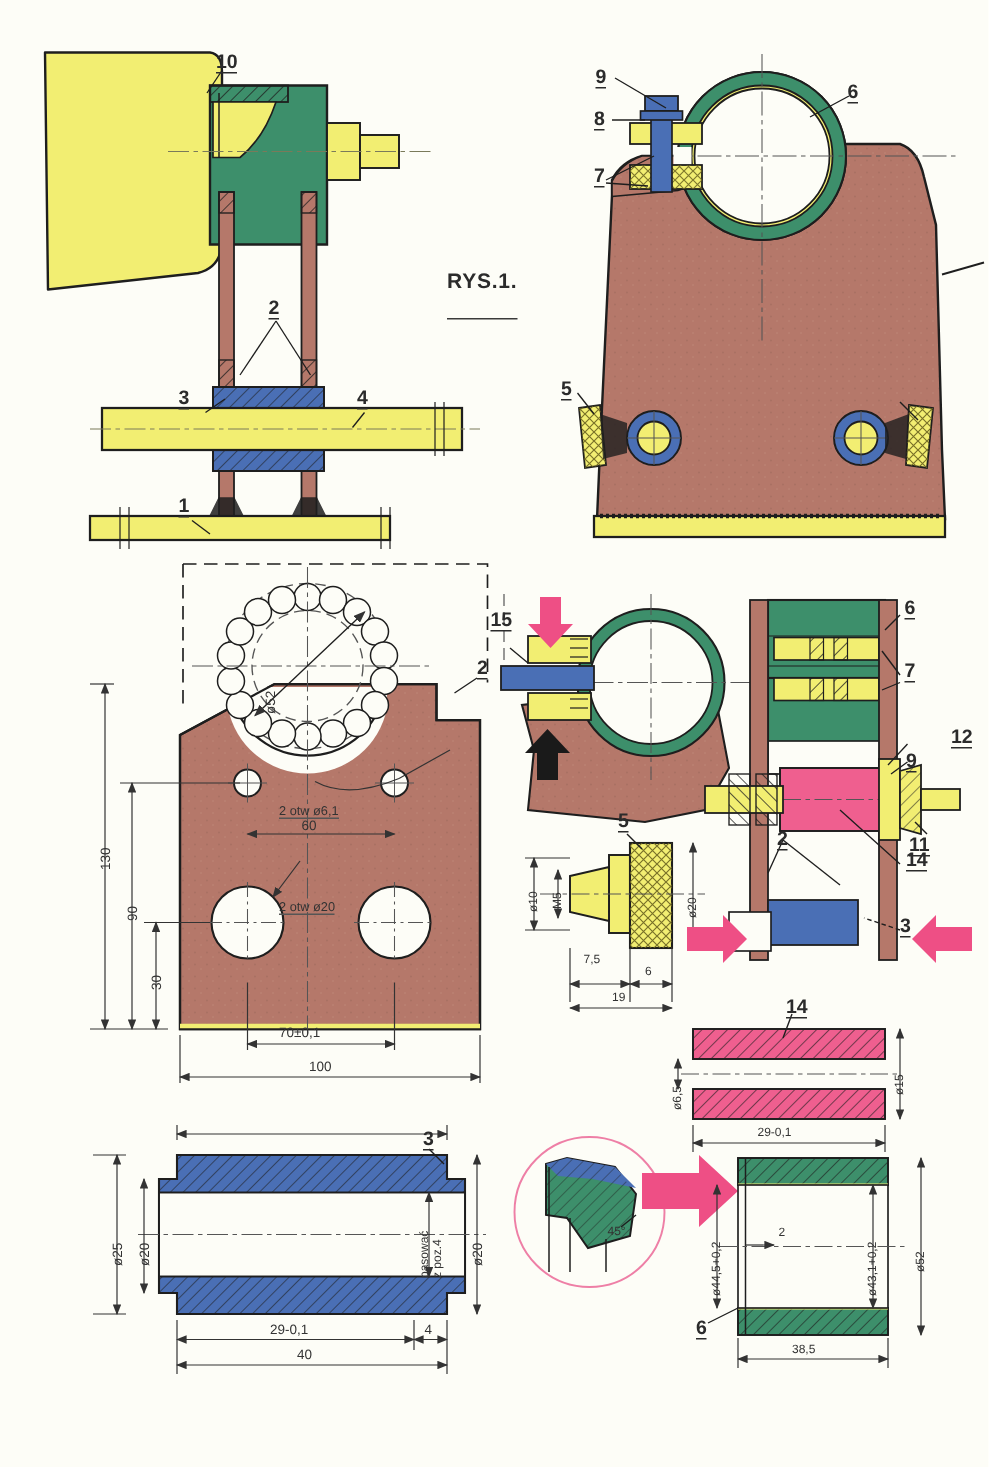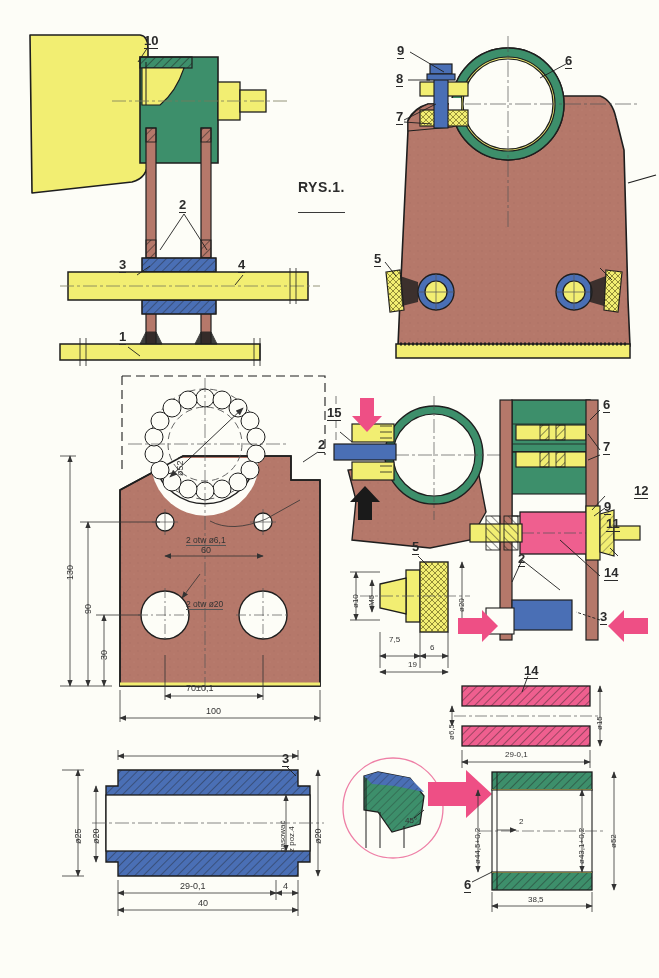--- a/index.html
+++ b/index.html
@@ -446,21 +446,21 @@
 
   <div class="lbl ref" style="left:318px;top:438px;">2</div>
   <div class="lbl ref" style="left:327px;top:406px;">15</div>
 
   <div class="lbl ref" style="left:412px;top:540px;">5</div>
 
   <div class="lbl ref" style="left:603px;top:398px;">6</div>
   <div class="lbl ref" style="left:603px;top:440px;">7</div>
   <div class="lbl ref" style="left:604px;top:484px;margin-left:30px;">12</div>
   <div class="lbl ref" style="left:604px;top:500px;">9</div>
-  <div class="lbl ref" style="left:606px;top:517px;">11</div>
+  <div class="lbl ref" style="left:606px;top:556px;">11</div>
   <div class="lbl ref" style="left:604px;top:566px;">14</div>
   <div class="lbl ref" style="left:518px;top:552px;">2</div>
   <div class="lbl ref" style="left:600px;top:610px;">3</div>
 
   <div class="lbl ref" style="left:524px;top:664px;">14</div>
   <div class="lbl ref" style="left:282px;top:752px;">3</div>
   <div class="lbl ref" style="left:464px;top:878px;">6</div>
 
   <div class="lbl dim rot90" style="left:176px;top:476px;">ø52</div>
   <div class="lbl note" style="left:186px;top:536px;">2 otw ø6,1</div>

